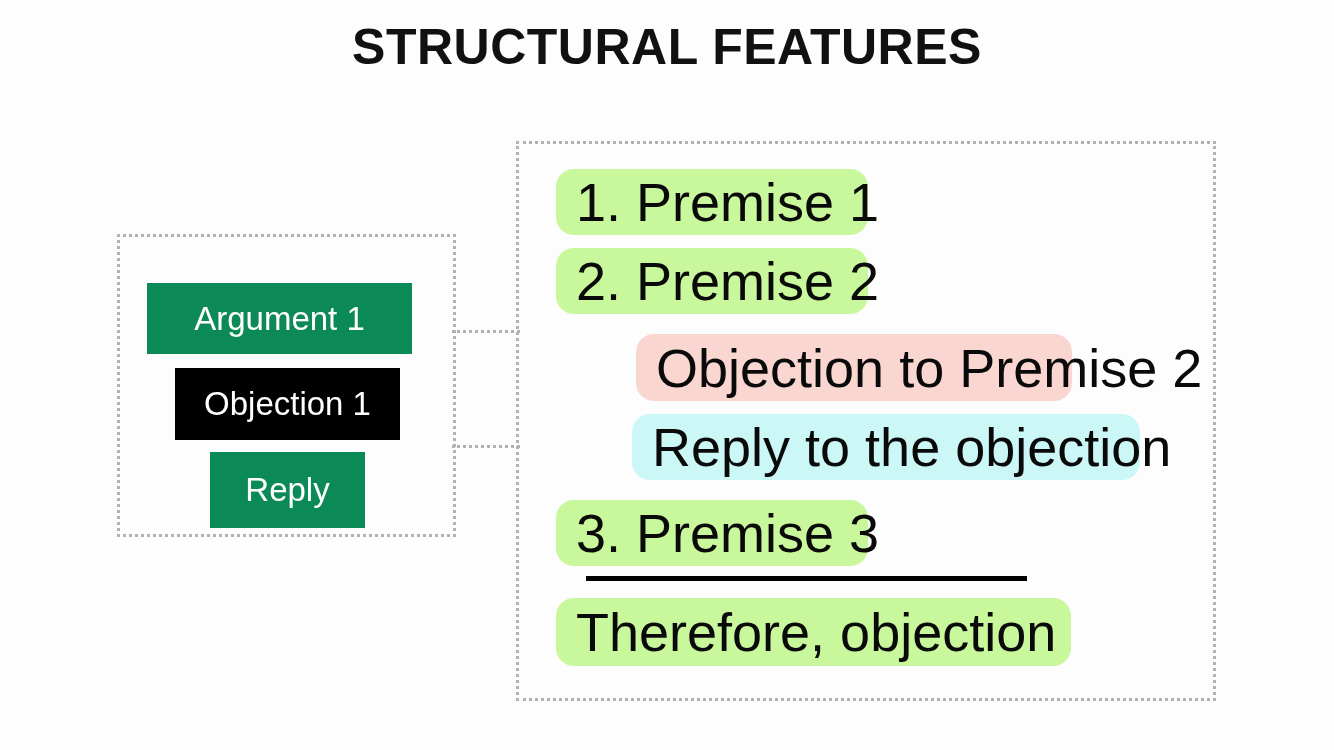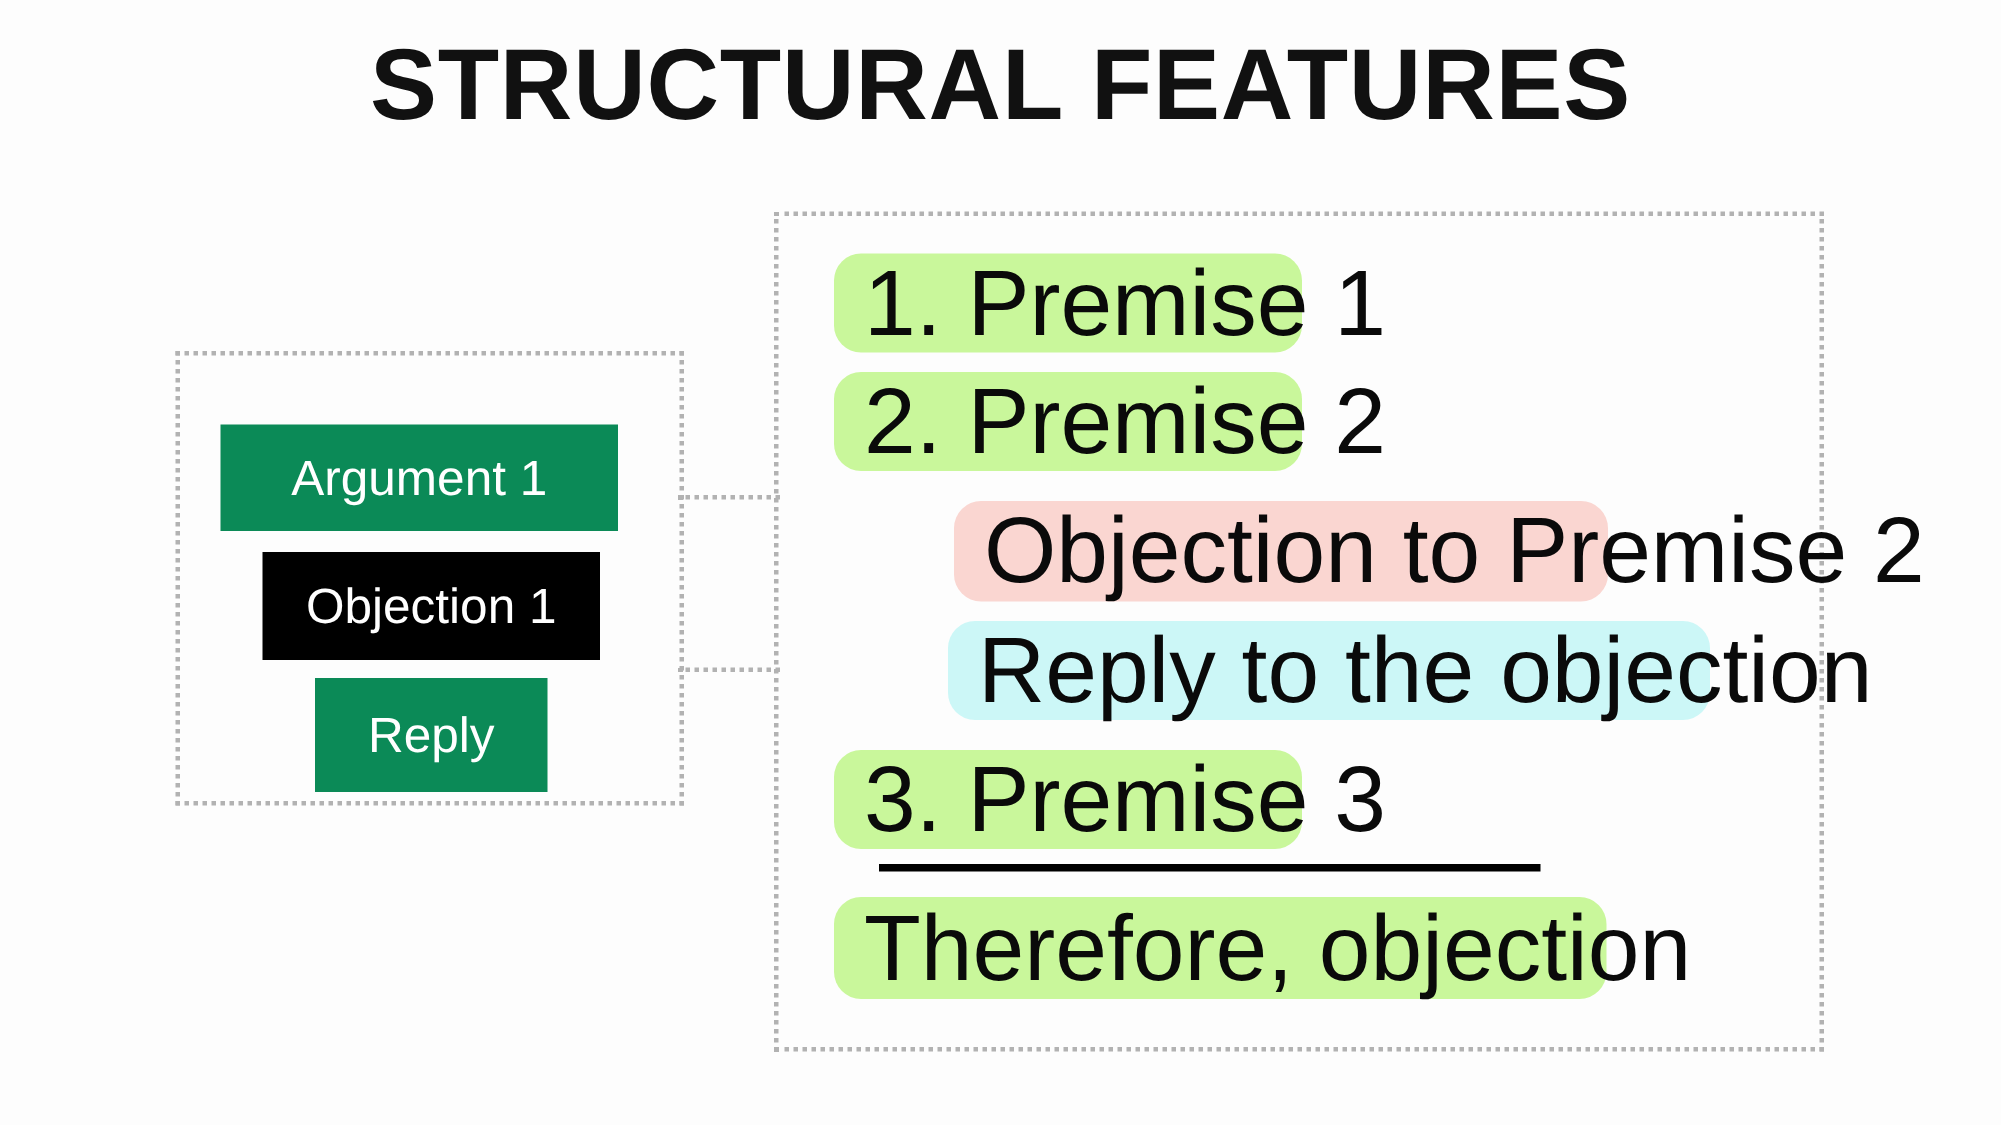--- a/index.html
+++ b/index.html
@@ -19,21 +19,21 @@
     overflow: hidden;
   }
 
   
   #slide-title {
     position: absolute;
     left: 0;
     top: 18px;
     width: 1334px;
     text-align: center;
-    font-size: 67px;
+    font-size: 50px;
     font-weight: bold;
     letter-spacing: 0.5px;
     color: #111111;
     font-family: "Liberation Sans", sans-serif;
     white-space: nowrap;
   }
 
   
   .dotted-frame {
     position: absolute;
@@ -105,21 +105,21 @@
     height: 76px;
   }
 
   
   .pill {
     position: absolute;
     display: flex;
     align-items: center;
     border-radius: 18px;
     color: #0a0a0a;
-    font-size: 62px;
+    font-size: 54px;
     font-family: "Liberation Sans", sans-serif;
     box-sizing: border-box;
     padding-left: 20px;
     white-space: nowrap;
   }
   .pill-green { background: #c9f79b; }
   .pill-pink  { background: #fad6d1; }
   .pill-cyan  { background: #ccf7f7; }
 
   #pill-premise1 {

